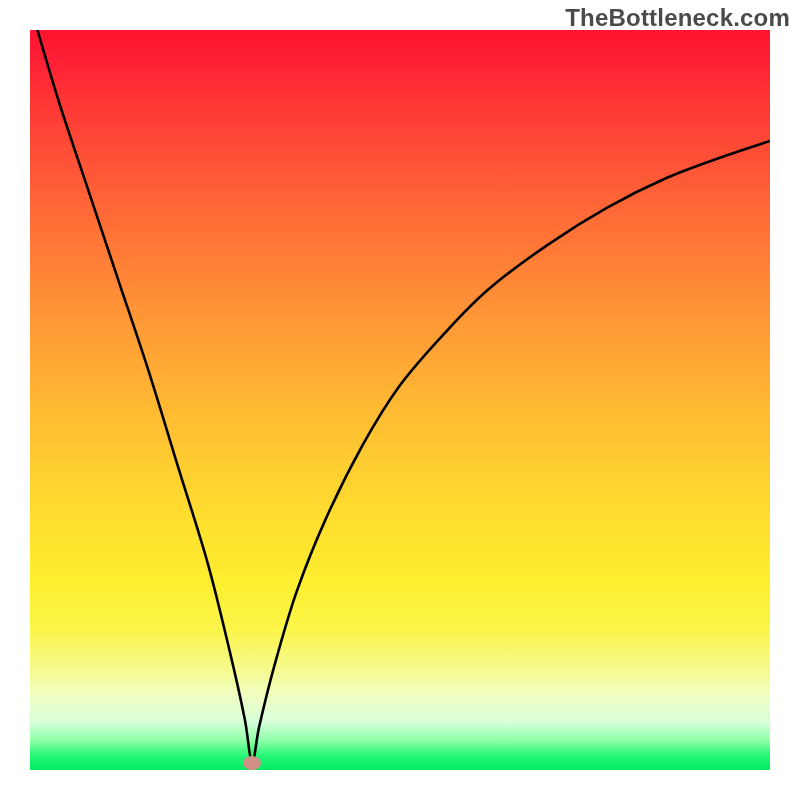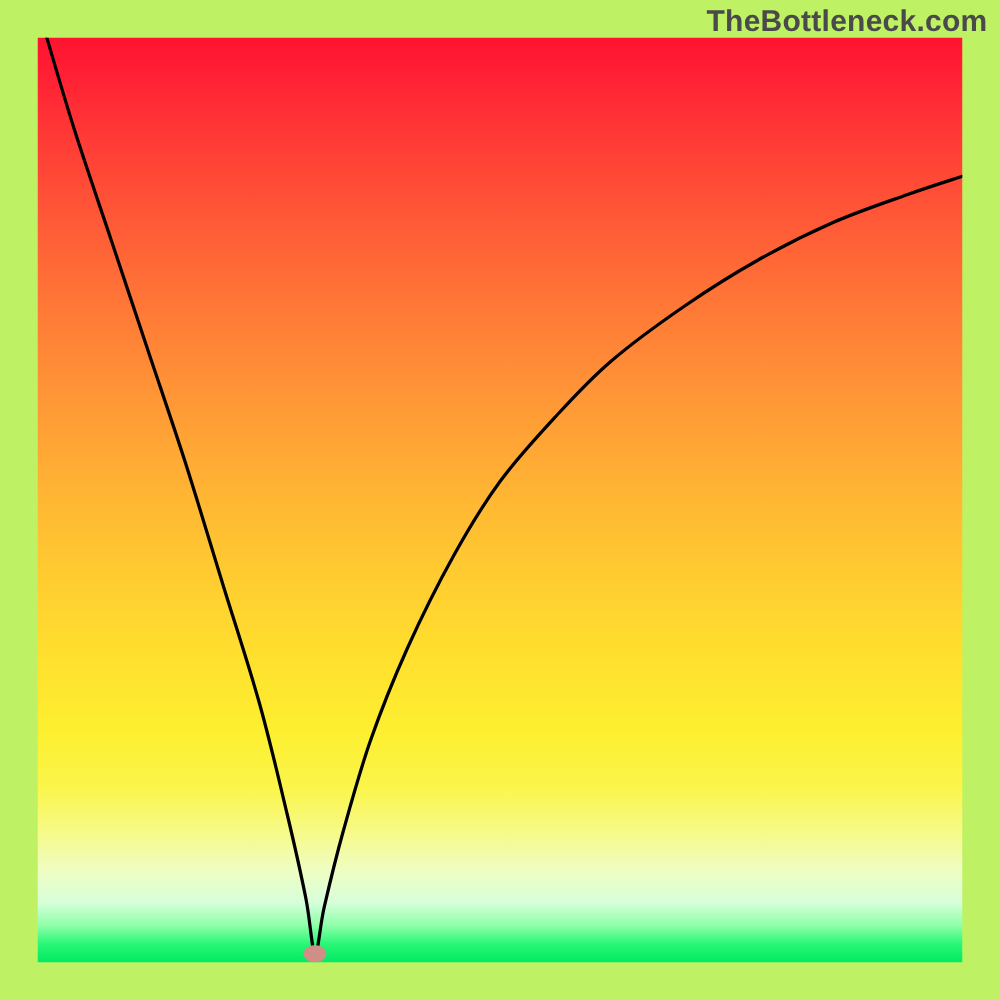--- a/index.html
+++ b/index.html
@@ -1,21 +1,21 @@
 <!DOCTYPE html>
 <html><head>
 <meta charset="utf-8">
 <style>
   * { margin: 0; padding: 0; box-sizing: border-box; }
   html, body { width: 800px; height: 800px; overflow: hidden; background: #000; font-family: Arial, Helvetica, sans-serif; }
   .frame {
     position: relative;
     width: 800px;
     height: 800px;
-    background: #bef264;
+    background: #ffffff;
   }
   .watermark {
     position: absolute;
     top: 4px;
     right: 10px;
     color: #4a4a4a;
     font-size: 24px;
     font-weight: 600;
     letter-spacing: 0.2px;
     z-index: 10;

